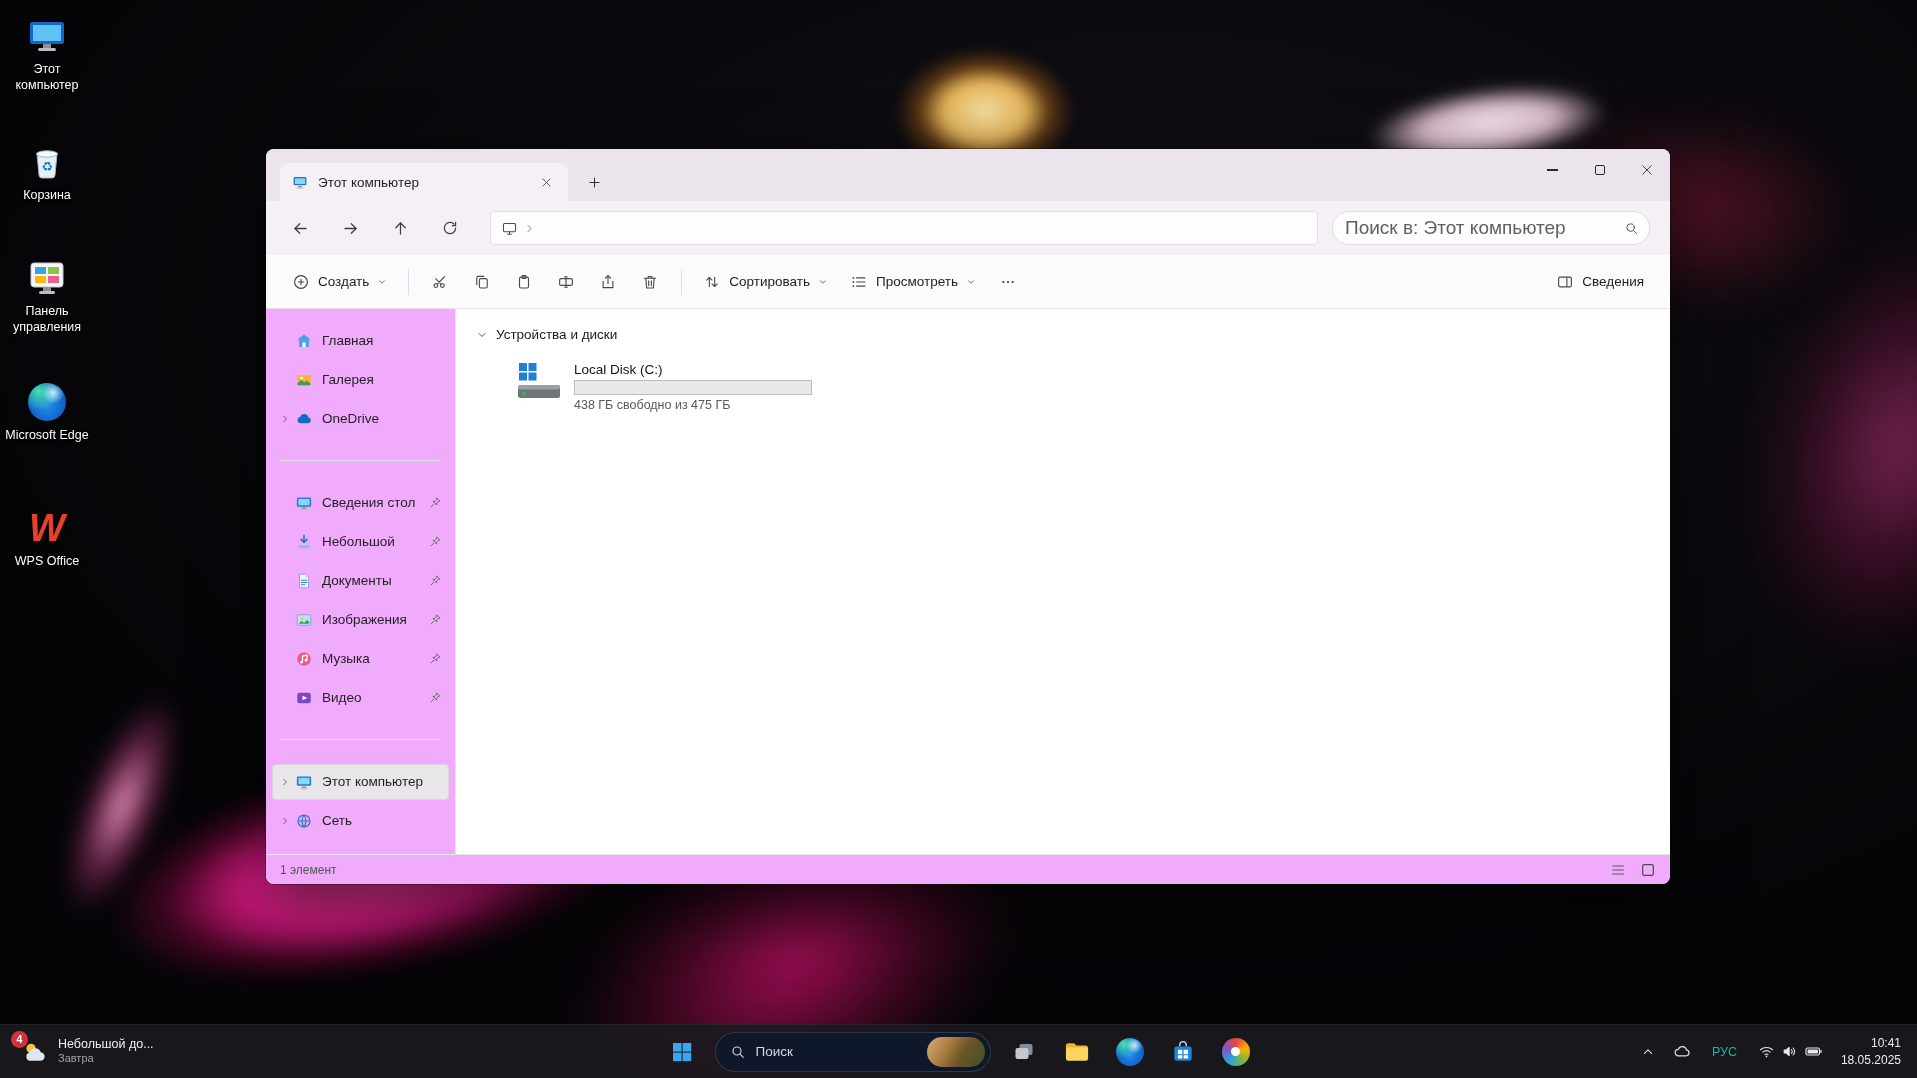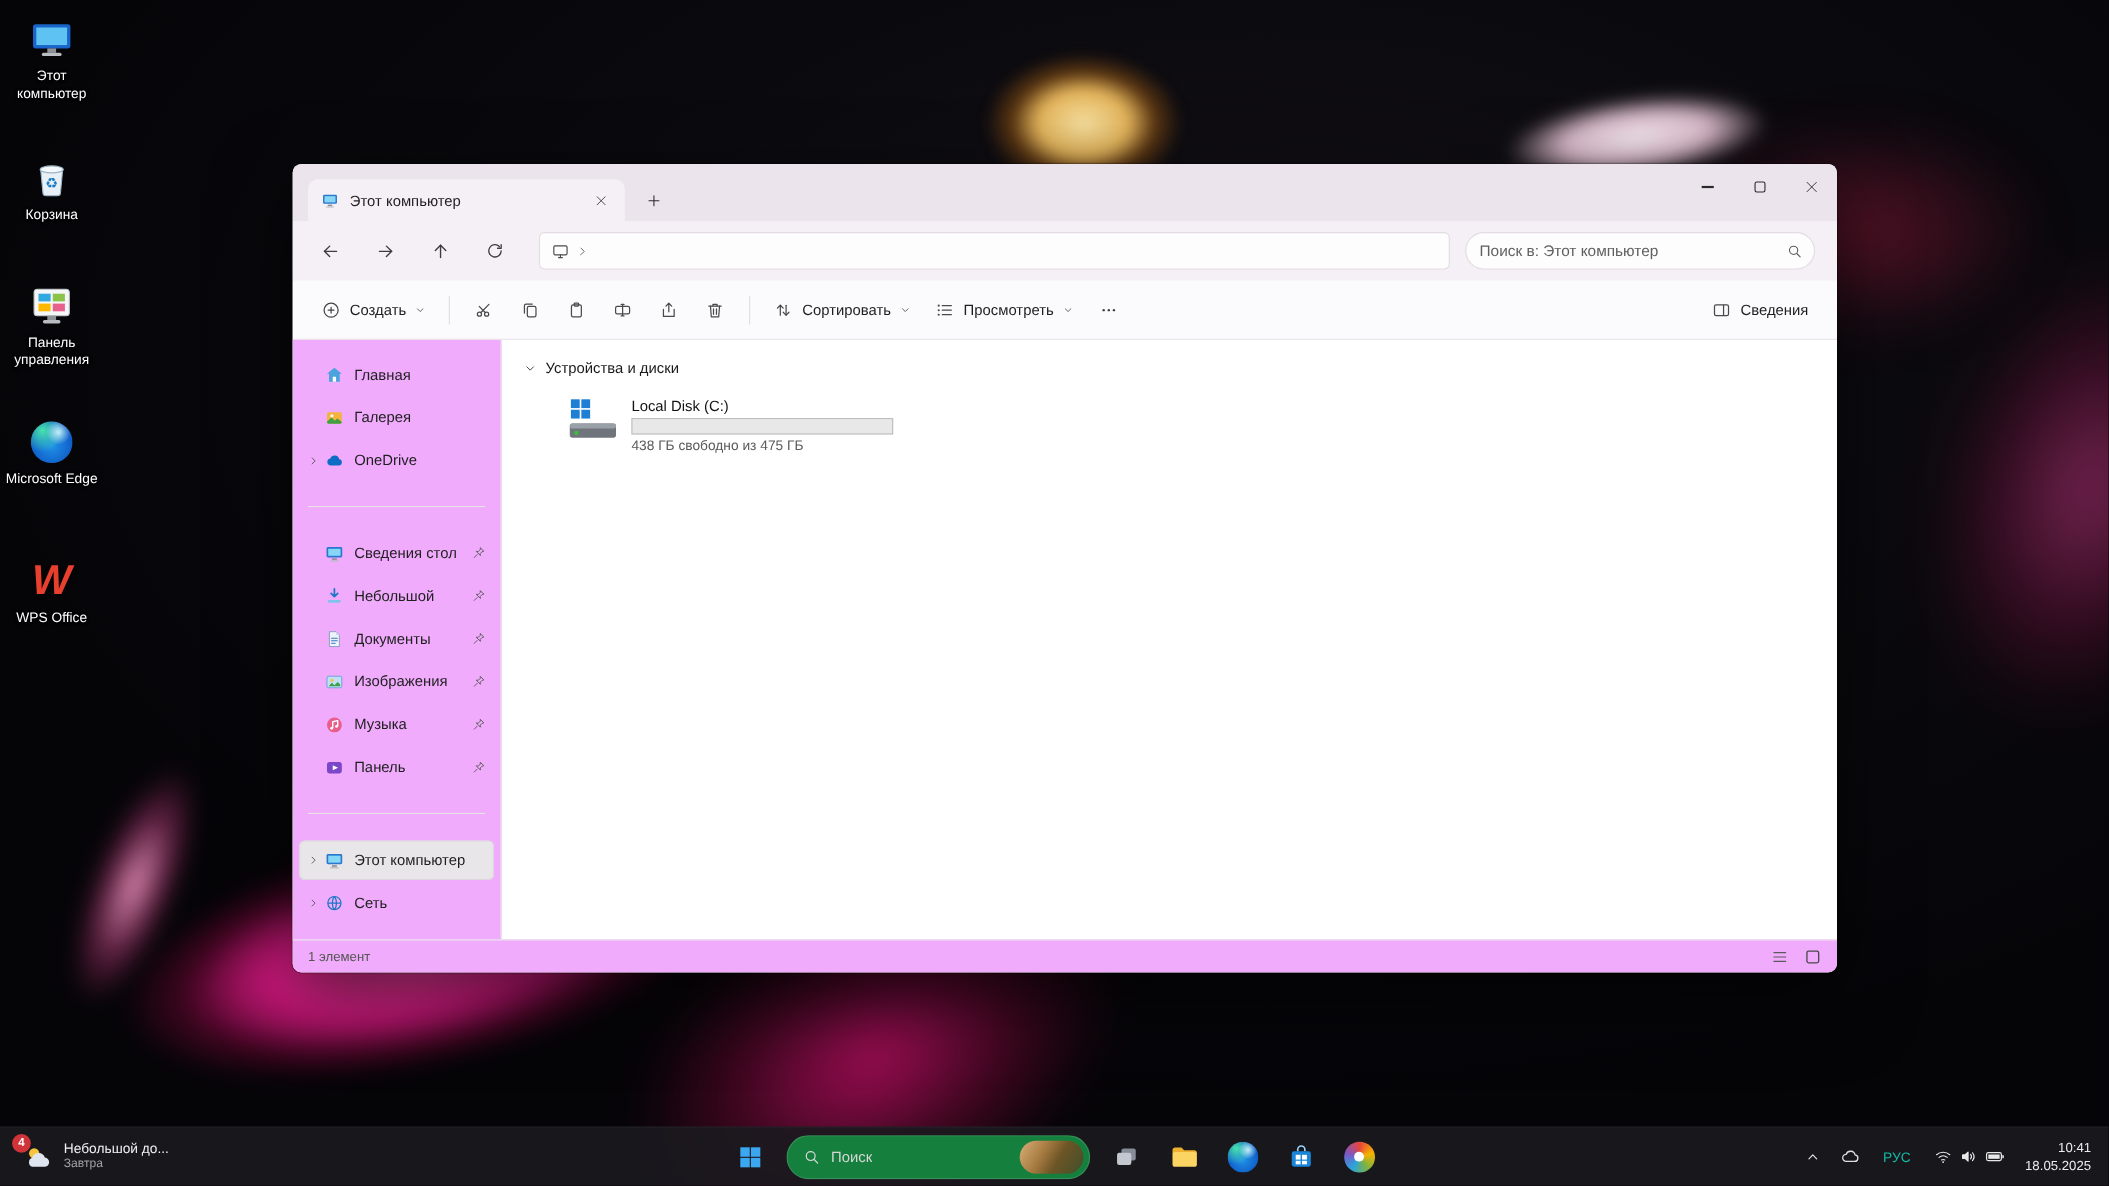--- a/index.html
+++ b/index.html
@@ -53,21 +53,21 @@
   .wincontrols{position:absolute;right:0;top:0;height:42px;display:flex}
   .wc{width:47px;height:100%;display:flex;align-items:center;justify-content:center}
   .wc-min{width:11px;height:1.4px;background:#2a2a2a}
   .wc-max{width:10px;height:10px;border:1.2px solid #2a2a2a;border-radius:2px}
 
   .navbar{height:54px;background:#f5f0f5;display:flex;align-items:center;padding:0 20px 0 16px;gap:14px;flex:0 0 auto}
   .navbtn{width:36px;height:36px;border-radius:6px;display:flex;align-items:center;justify-content:center}
   .addressbar{flex:1;height:34px;margin-left:8px;background:#fefdfe;border:1px solid #e3dce3;border-radius:5px;
     display:flex;align-items:center;padding:0 10px;gap:6px}
   .searchbox{width:318px;height:34px;background:#fefdfe;border:1px solid #e3dce3;border-radius:17px;
-    display:flex;align-items:center;padding:0 10px 0 12px;gap:8px;font-size:14px;color:#606060}
+    display:flex;align-items:center;padding:0 10px 0 12px;gap:8px;font-size:19px;color:#606060}
   .searchbox .ph{flex:1;white-space:nowrap;overflow:hidden;text-overflow:ellipsis}
 
   .toolbar{height:54px;background:#fbfafc;border-bottom:1px solid #e7e1e7;display:flex;align-items:center;
     padding:0 16px;gap:2px;flex:0 0 auto}
   .tbtn{height:36px;border-radius:6px;display:flex;align-items:center;justify-content:center;gap:8px;
     padding:0 10px;font-size:13.5px;color:#1f1f1f;white-space:nowrap}
   .tbtn-ico{width:40px;padding:0}
   .tsep{width:1px;height:26px;background:#e2dce2;margin:0 9px}
   .tspacer{flex:1}
 
@@ -102,21 +102,21 @@
     display:flex;align-items:center;justify-content:center}
   .tb-widget{position:absolute;left:10px;height:44px;display:flex;align-items:center;gap:10px;
     padding:0 10px;border-radius:6px}
   .tb-wicon{position:relative;width:28px;height:28px}
   .tb-badge{position:absolute;top:-7px;left:-9px;min-width:17px;height:17px;padding:0 4px;border-radius:9px;
     background:#d13438;color:#fff;font-size:10.5px;font-weight:700;display:flex;align-items:center;justify-content:center}
   .tb-wt1{font-size:12.5px;color:#f0f0f0;line-height:1.2}
   .tb-wt2{font-size:11px;color:#a3a3a3;line-height:1.2}
   .tb-center{display:flex;align-items:center;gap:13px}
   .tb-btn{width:40px;height:40px;border-radius:6px;display:flex;align-items:center;justify-content:center}
-  .tb-search{width:276px;height:40px;border-radius:20px;background:#15803d;border:1px solid rgba(255,255,255,.14);
+  .tb-search{width:276px;height:40px;border-radius:20px;background:#0f172a;border:1px solid rgba(255,255,255,.14);
     display:flex;align-items:center;gap:10px;padding:0 5px 0 14px}
   .tb-search .txt{flex:1;font-size:13.5px;color:#d6d6d6}
   .tb-shimg{width:58px;height:30px;border-radius:15px;overflow:hidden;
     background:linear-gradient(120deg,#d8b078 0%,#a97c42 35%,#6d5526 60%,#3f4f2a 100%)}
   .photos-ball{width:28px;height:28px;border-radius:50%;position:relative;
     background:conic-gradient(#e8453c,#f5b400,#7cb342,#29a3e0,#7e57c2,#e8453c)}
   .photos-ball::after{content:"";position:absolute;inset:34%;background:#fff;border-radius:50%}
   .tb-tray{position:absolute;right:8px;height:100%;display:flex;align-items:center;gap:8px}
   .tray-btn{height:40px;border-radius:6px;display:flex;align-items:center;justify-content:center;padding:0 5px}
   .tray-lang{font-size:12.5px;color:#14b8a6;padding:0 7px}
@@ -502,21 +502,21 @@
       </div>
 
       <div class="sitem">
         <span class="chev"></span>
         <span class="sicon">
           <svg width="18" height="18" viewBox="0 0 24 24">
               <rect x="3" y="5" width="18" height="14" rx="3" fill="#7b46c8"></rect>
               <path d="M10 9l6.5 3L10 15z" fill="#fff"></path>
             </svg>
           </span>
-        <span class="slabel">Панель</span>
+        <span class="slabel">Видео</span>
         <span class="pin">
           <svg width="13" height="13" viewBox="0 0 24 24" fill="none" stroke="#5c5c5c" stroke-width="1.6" stroke-linecap="round" stroke-linejoin="round">
               <path d="M14.5 4l5.5 5.5-3 .8-3 3 .3 3.4-7-7 3.4.3 3-3z"></path>
               <path d="M8.8 15.2L4 20"></path>
             </svg>
           </span>
       </div>
 
       <div class="sdiv"></div>
 

